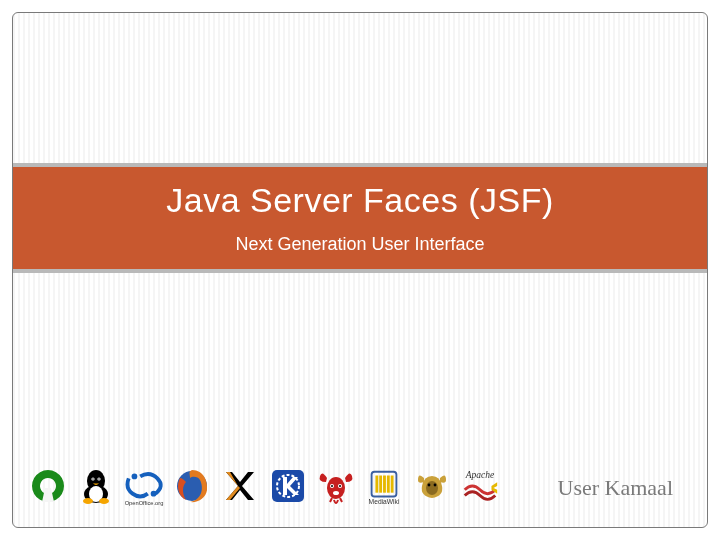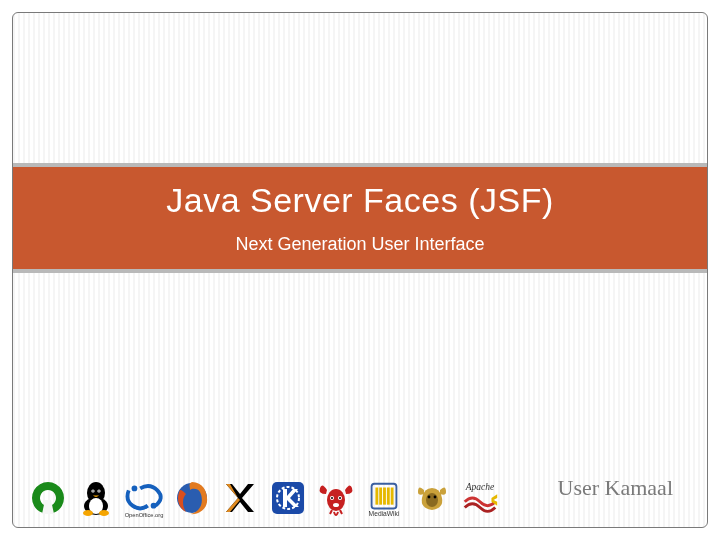--- a/index.html
+++ b/index.html
@@ -49,21 +49,21 @@
     position: absolute;
     right: 34px;
     bottom: 26px;
     font-family: Georgia, "Times New Roman", serif;
     font-size: 22px;
     color: #7a7a7a;
   }
   .logo-strip {
     position: absolute;
     left: 14px;
-    bottom: 8px;
+    bottom: 20px;
     display: flex;
     align-items: flex-end;
     gap: 6px;
   }
   .logo {
     width: 42px;
     height: 42px;
     display: inline-flex;
     align-items: center;
     justify-content: center;

